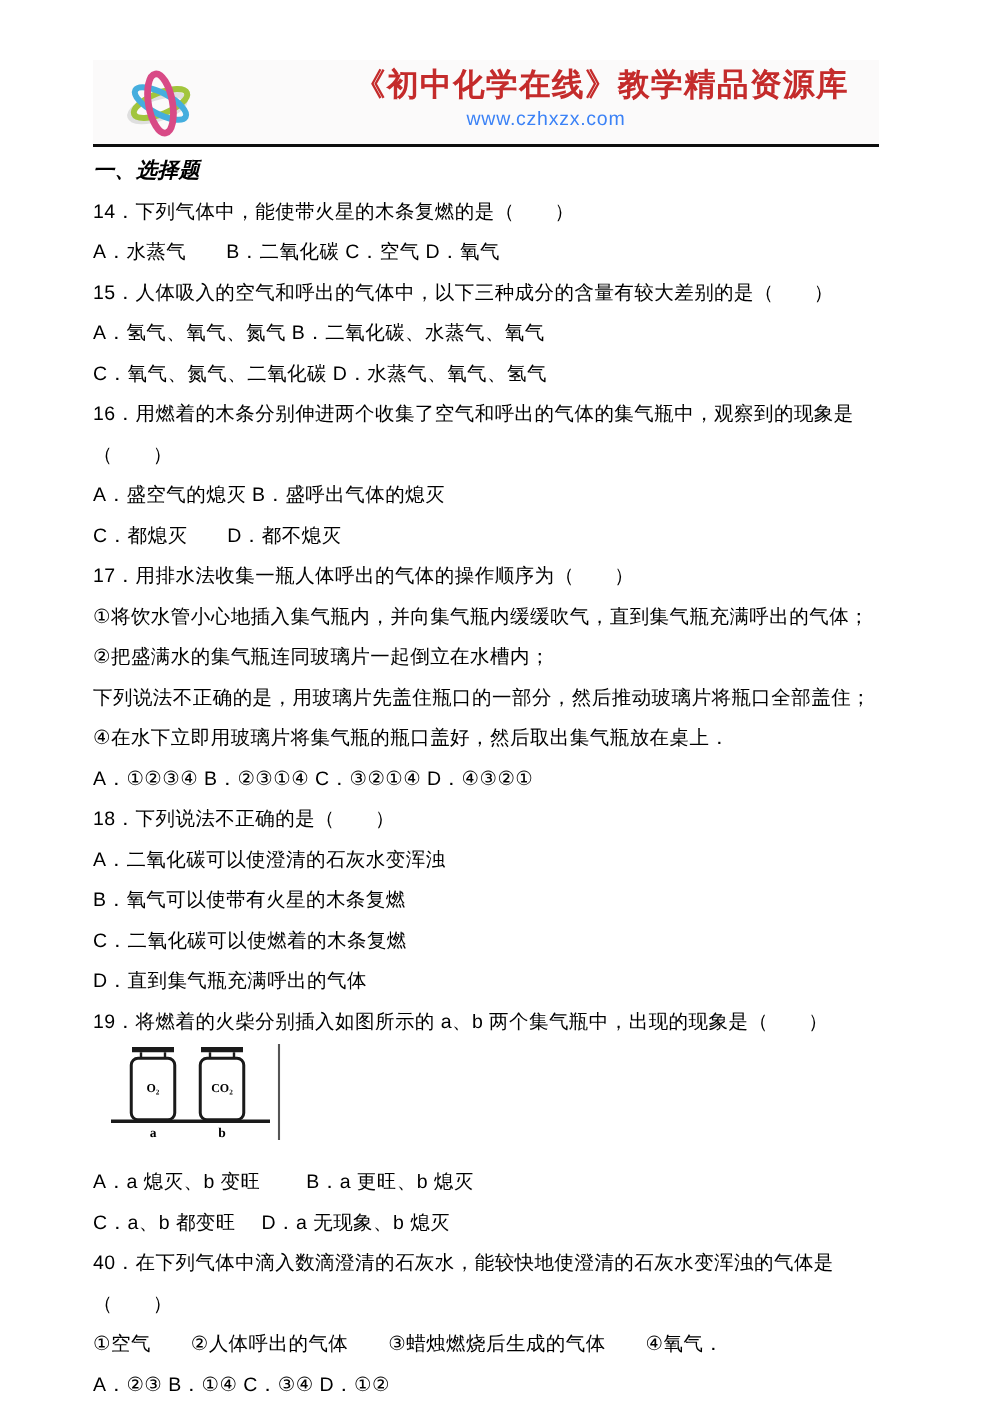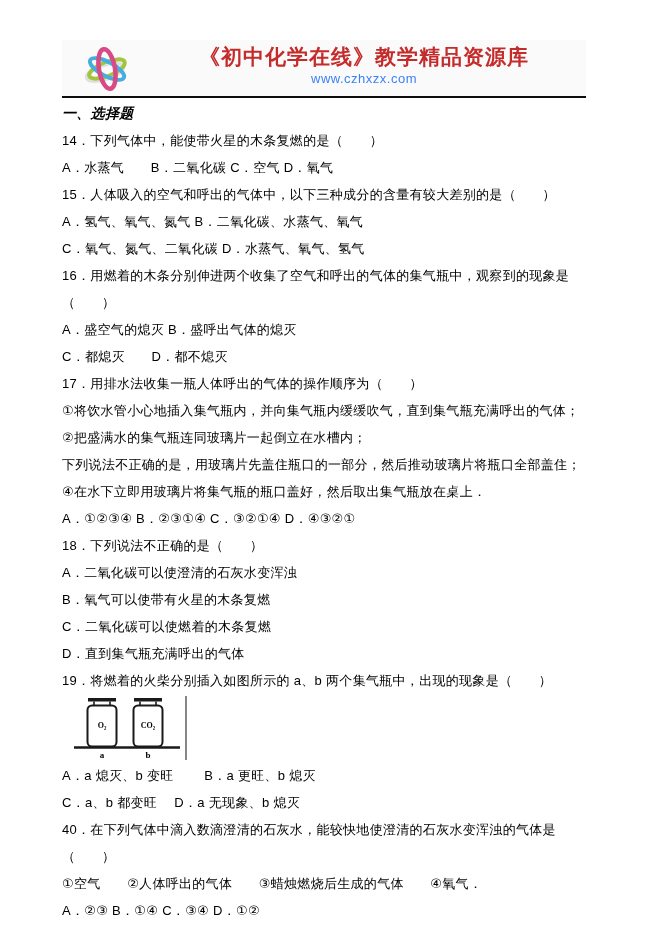--- a/index.html
+++ b/index.html
@@ -9,31 +9,31 @@
   }
   
   .header {
     position:absolute; left:62px; top:40px; width:524px; height:56px;
     background:#fbfafa; border-bottom:2px solid #0d0d0d;
   }
   .logo { position:absolute; left:18px; top:3px; width:52px; height:52px; }
   .masthead { position:absolute; left:100px; right:20px; top:4px; text-align:center; }
   .site-title {
     font-size:21px; font-weight:bold; color:#c42b2b; letter-spacing:1px;
-    line-height:26px; white-space:nowrap;
+    line-height:26px; white-space:nowrap;text-align:right;
   }
   .site-url { font-size:13px; color:#3b82f6; line-height:18px; letter-spacing:0.5px; }
   
   .content { position:absolute; left:62px; top:100px; width:540px; }
   .line {
     font-size:13px; line-height:27px; white-space:pre-wrap; letter-spacing:0.3px;
   }
   .heading { font-weight:bold; font-size:14px;font-style:italic; }
   
-  .figure { position:relative; width:130px; height:66px; margin:1px 0 1px 12px; }
+  .figure { position:relative; width:130px; height:66px; margin:1px 0 13px 12px; }
   .figure svg { display:block; }
   .bottle-stroke { stroke:#1a1a1a; fill:#ffffff; }
   .bottle-label { font-size:8px; font-weight:bold; font-family:"Liberation Serif","DejaVu Serif",serif; }
   .jar-letter { font-size:9px; font-weight:bold; font-family:"Liberation Serif","DejaVu Serif",serif; }
 </style>
 </head>
 <body>
 
 <div class="page">
 

